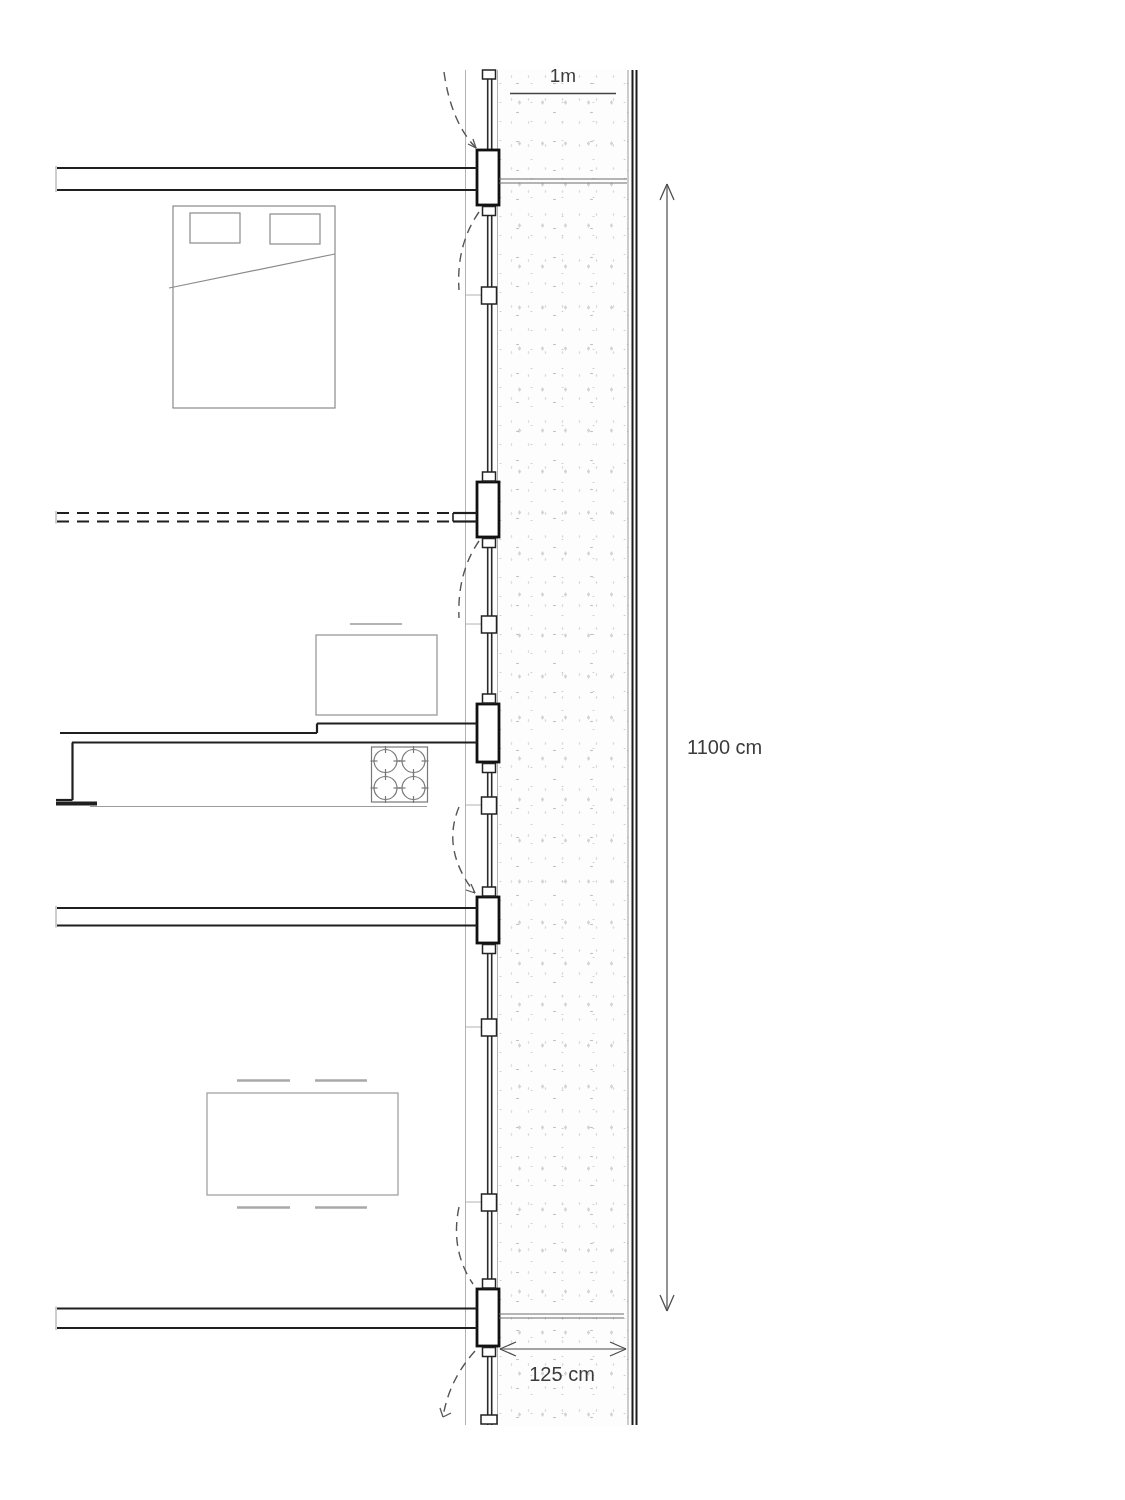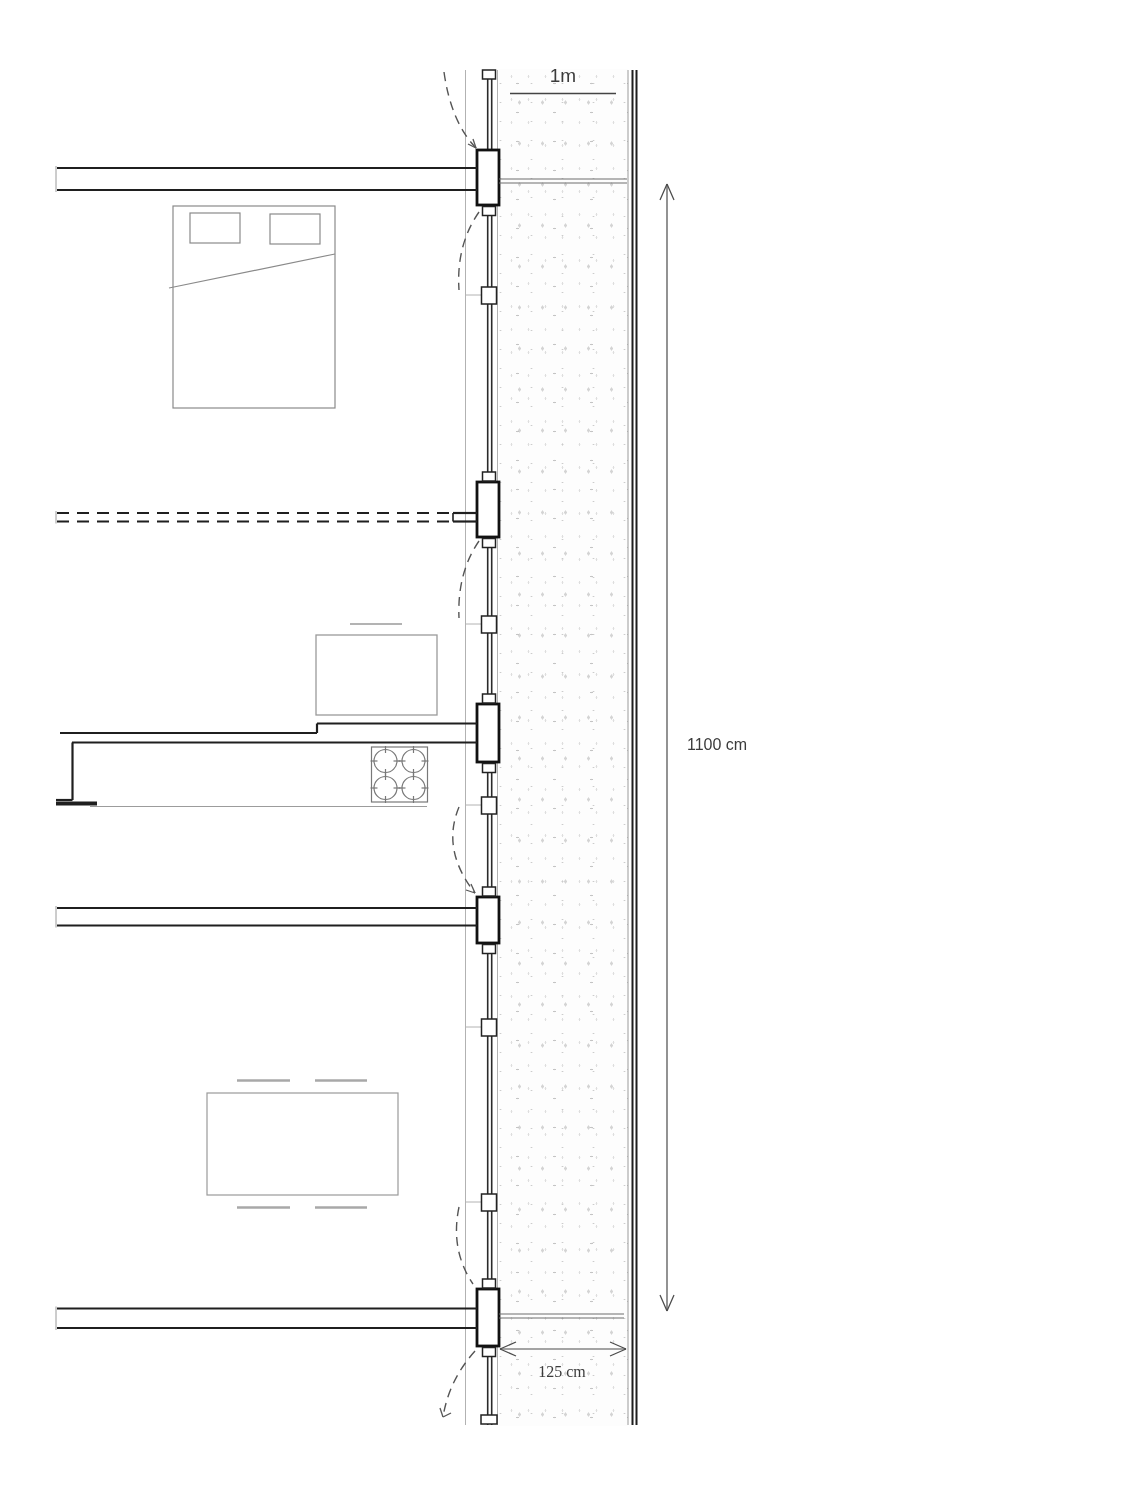--- a/index.html
+++ b/index.html
@@ -34,27 +34,27 @@
       radial-gradient(#c4c4c4 1px, transparent 1.3px),
       radial-gradient(#d4d4d4 1px, transparent 1.3px),
       radial-gradient(#cccccc 0.8px, transparent 1.1px),
       radial-gradient(#dedede 0.8px, transparent 1.1px);
     background-size: 37px 29px, 23px 41px, 31px 19px, 17px 23px;
     background-position: 0 0, 9px 13px, 17px 5px, 4px 19px;
   }
   .dim-label {
     position: absolute;
     color: #3b3b3b;
-    font-size: 16px;
+    font-size: 20px;
     line-height: 1.1;
     white-space: nowrap;
   }
   .label-scale   { left: 540px; top: 66px; width: 46px; text-align: center; font-size: 19px; }
   .label-vdim    { left: 687px; top: 736px; }
-  .label-hdim    { left: 520px; top: 1363px; width: 84px; text-align: center; font-family: Liberation Serif, serif; }
+  .label-hdim    { left: 520px; top: 1363px; width: 84px; text-align: center; }
 </style>
 </head>
 <body>
 
 <div class="canvas">
 
   <div class="stipple"></div>
 
   <svg class="linework" viewBox="0 0 1125 1500">
 

